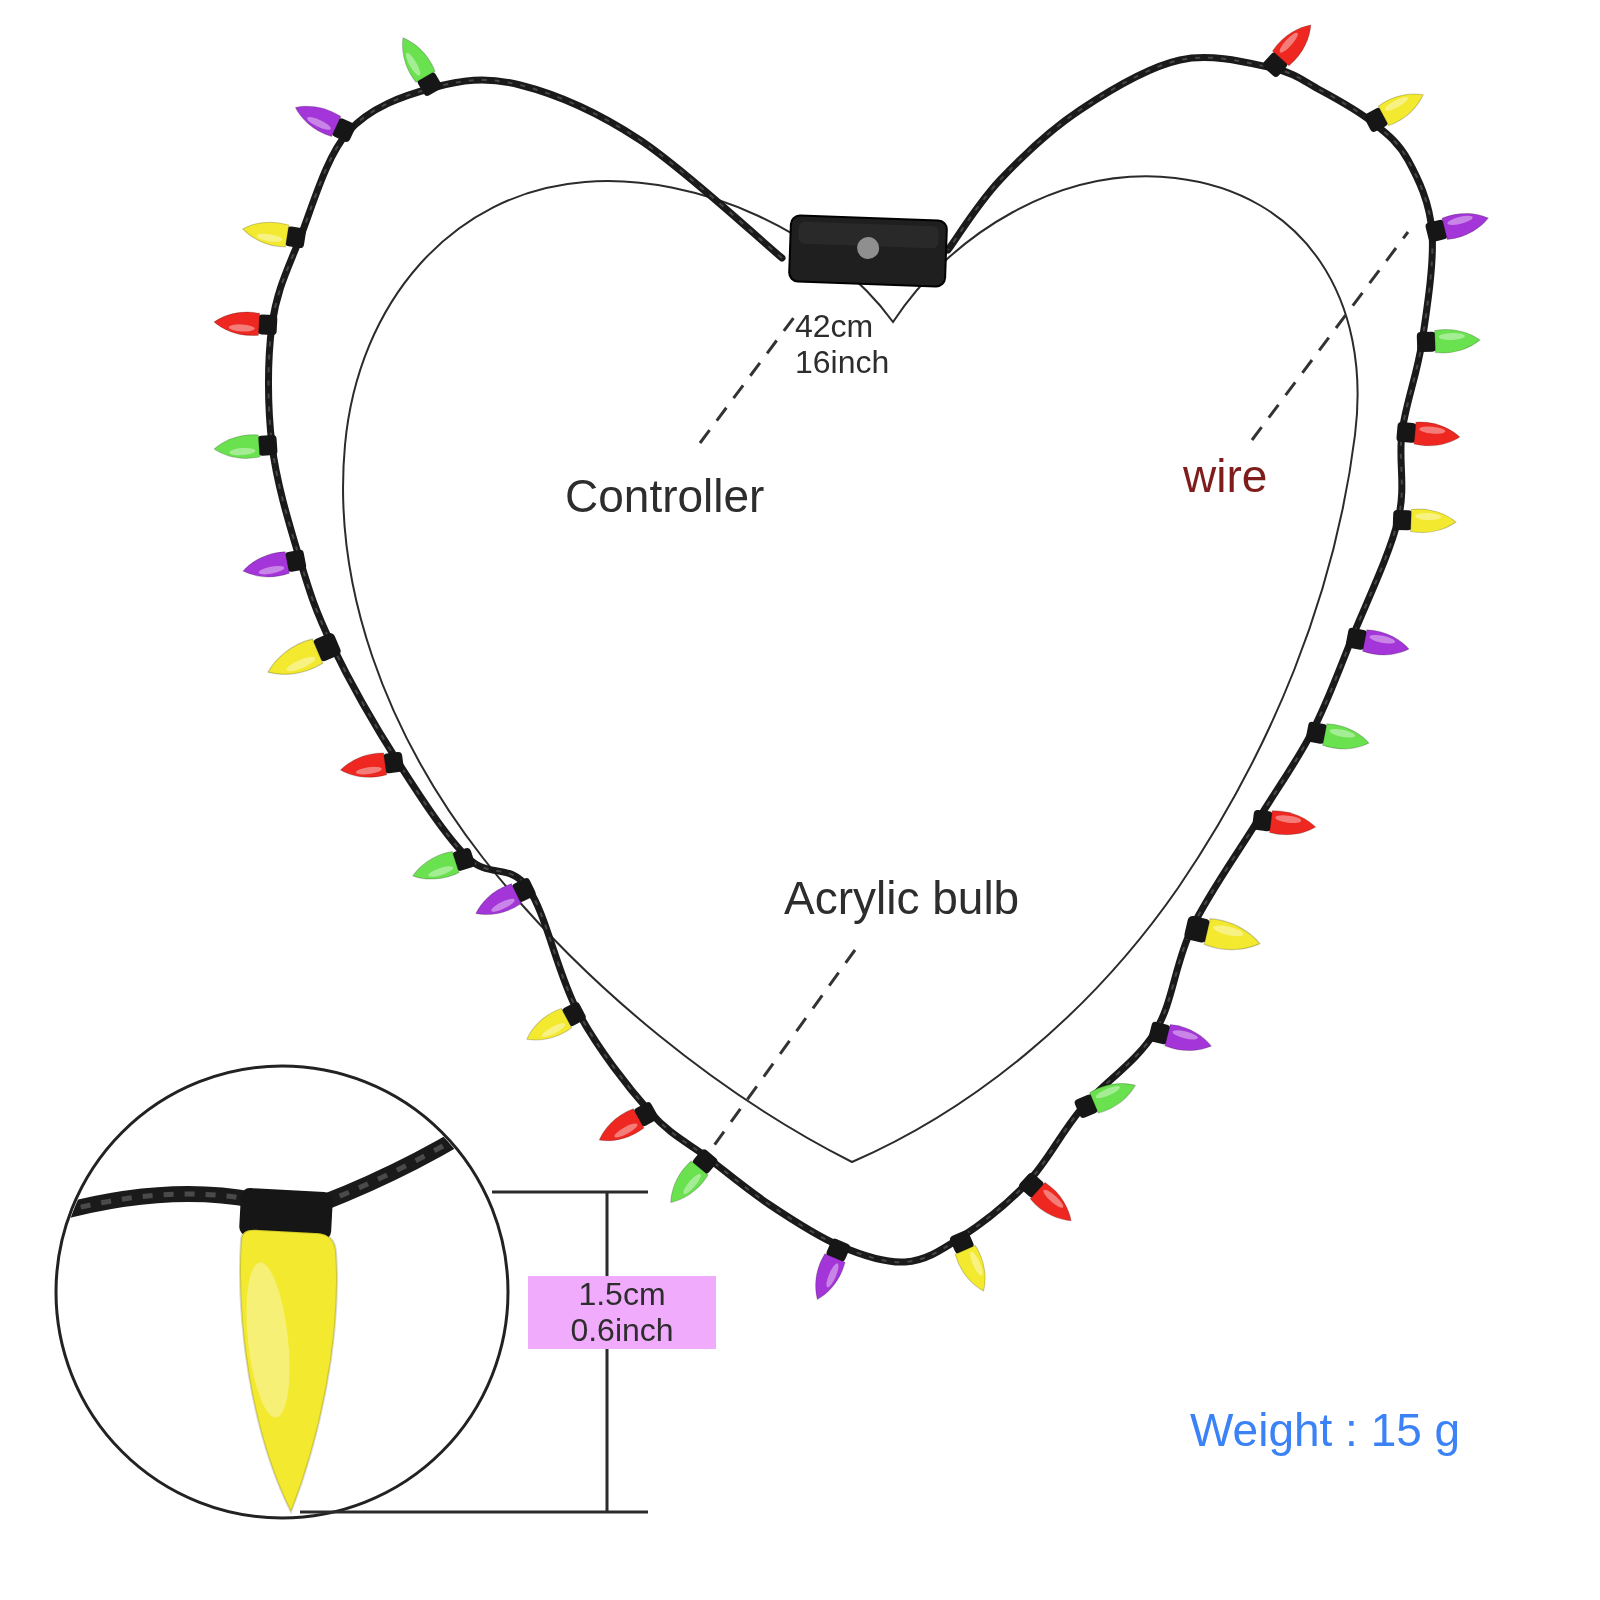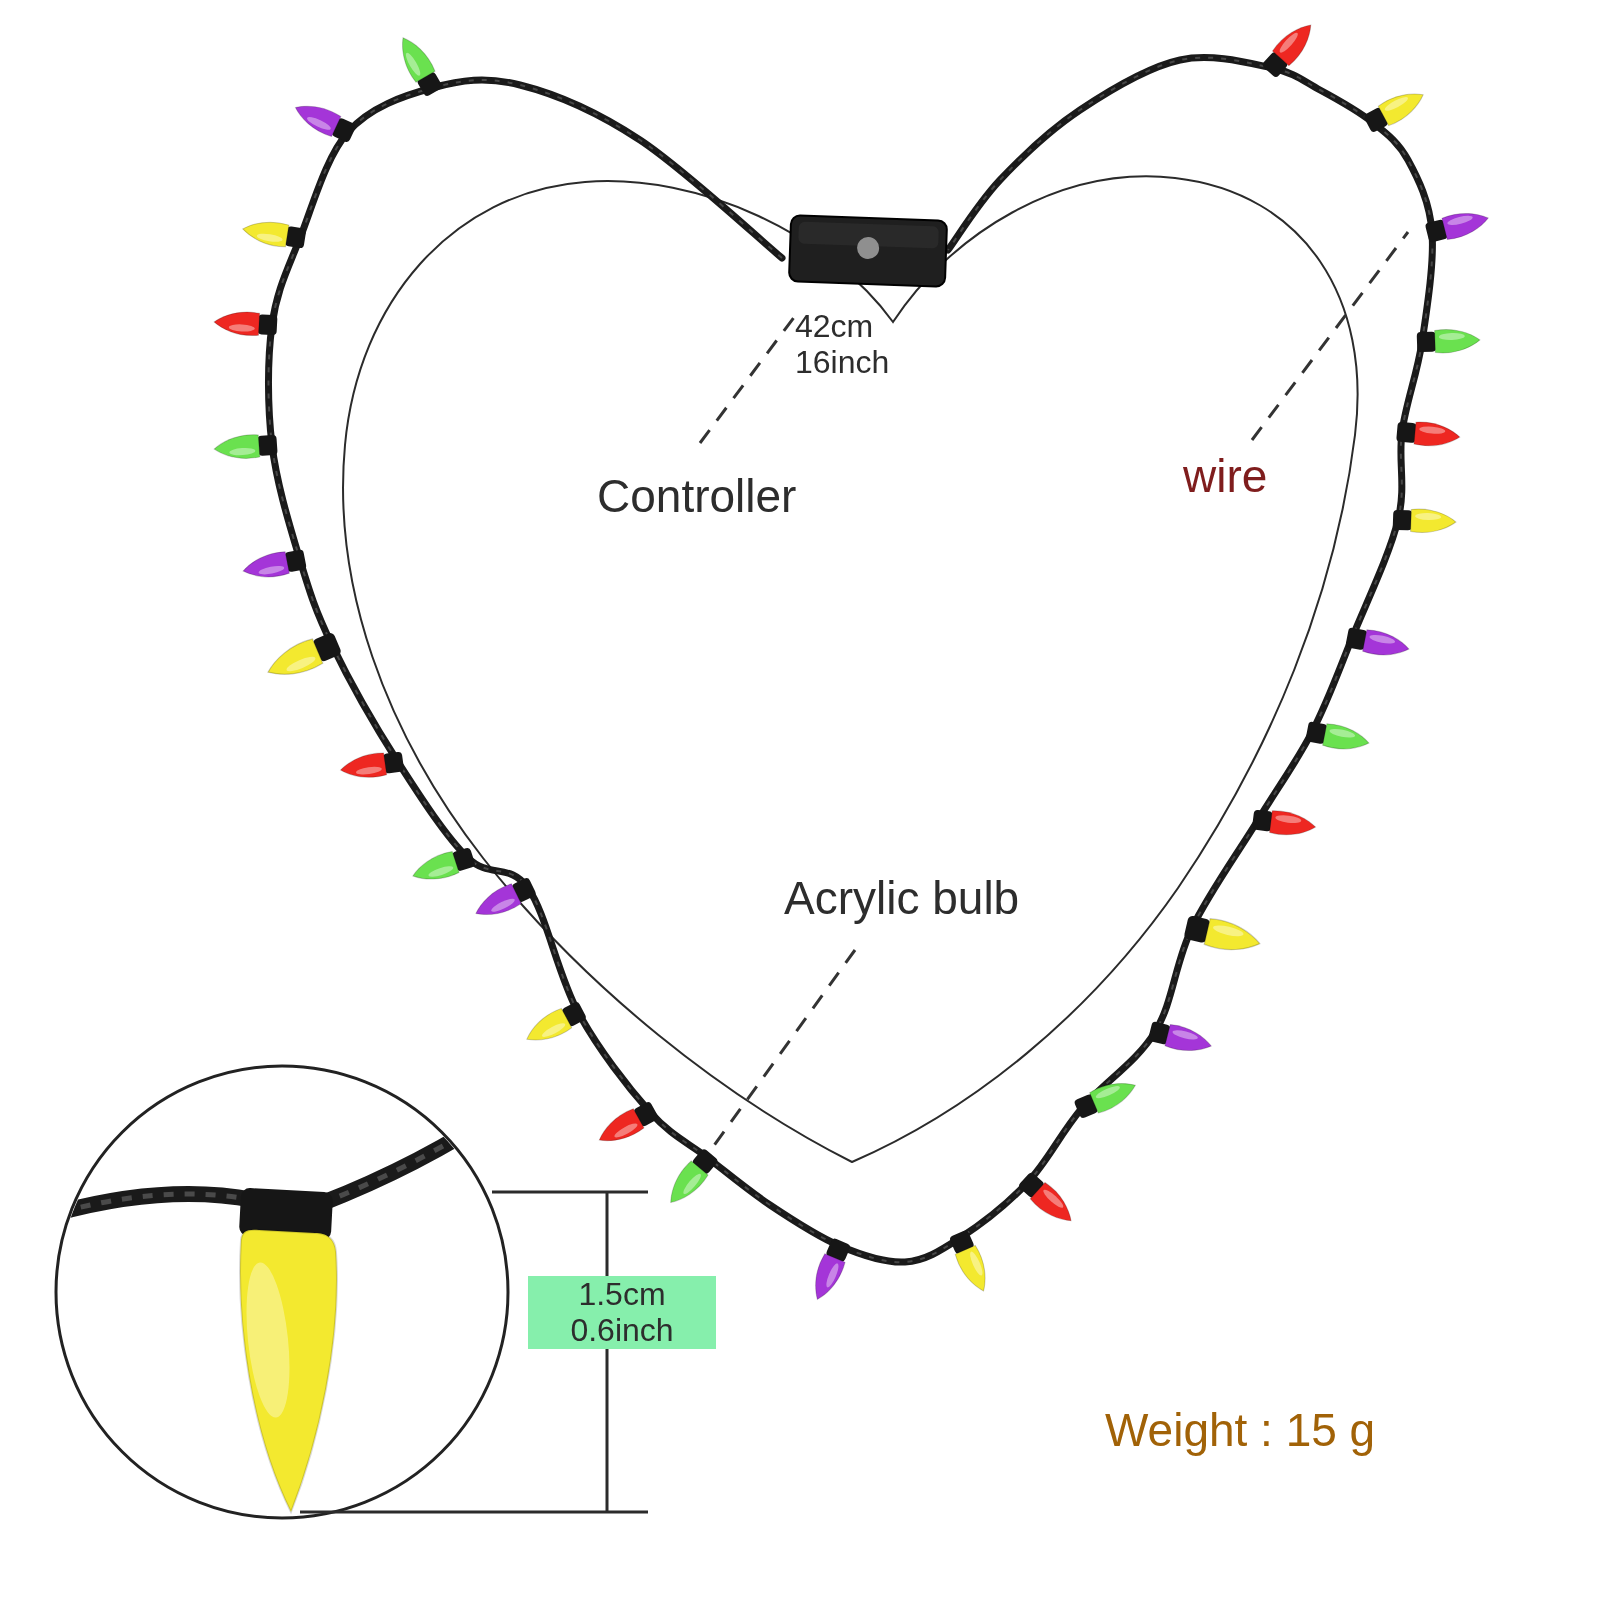--- a/index.html
+++ b/index.html
@@ -4,21 +4,21 @@
 <style>
   html,body{margin:0;padding:0;background:#ffffff;}
   .stage{
     position:relative;width:1600px;height:1600px;background:#ffffff;overflow:hidden;
     font-family:"Liberation Sans","DejaVu Sans",sans-serif;color:#2d2d2d;
   }
   .stage svg{position:absolute;left:0;top:0;}
   .lbl{position:absolute;font-size:46px;line-height:1.14;color:#2d2d2d;white-space:nowrap;}
   .lbl.big{font-size:32px;}
   .lbl.center{text-align:center;}
-  .lbl.bg{background:#86efac;padding:0 4px;}
+  .lbl.bg{background:#f0abfc;padding:0 4px;}
 </style>
 </head>
 <body>
 
 <div class="stage">
 
   <svg id="scene" viewBox="0 0 1600 1600" width="1600" height="1600">
       <defs>
         <clipPath id="magclip">
           <circle cx="282" cy="1292" r="224"></circle>
@@ -190,26 +190,26 @@
       <line x1="607" y1="1192" x2="607" y2="1512" stroke="#2b2b2b" stroke-width="3"></line>
       <line x1="492" y1="1192" x2="648" y2="1192" stroke="#2b2b2b" stroke-width="3"></line>
       <line x1="300" y1="1512" x2="648" y2="1512" stroke="#2b2b2b" stroke-width="3"></line>
     </svg>
 
   <div class="lbl big" style="left: 795px; top: 308px; color: rgb(45, 45, 45);">
     <div>42cm</div>
     <div>16inch</div>
   </div>
 
-  <div class="lbl" style="left: 565px; top: 470px; color: rgb(45, 45, 45); margin-left: 32px;">Controller</div>
+  <div class="lbl" style="left: 565px; top: 470px; color: rgb(45, 45, 45);">Controller</div>
 
   <div class="lbl" style="left: 1183px; top: 450px; color: #7f1d1d;">wire</div>
 
   <div class="lbl" style="left: 748px; top: 872px; color: rgb(45, 45, 45); margin-left: 36px;">Acrylic bulb</div>
 
   <div class="lbl big center bg" style="left: 528px; top: 1276px; min-width: 180px; color: rgb(45, 45, 45);">
     <div>1.5cm</div>
     <div>0.6inch</div>
   </div>
 
-  <div class="lbl" style="left: 1105px; top: 1404px; color: #a16207;">Weight : 15 g</div>
+  <div class="lbl" style="left: 1190px; top: 1404px; color: #3b82f6;">Weight : 15 g</div>
 
 </div>
 
 </body></html>

